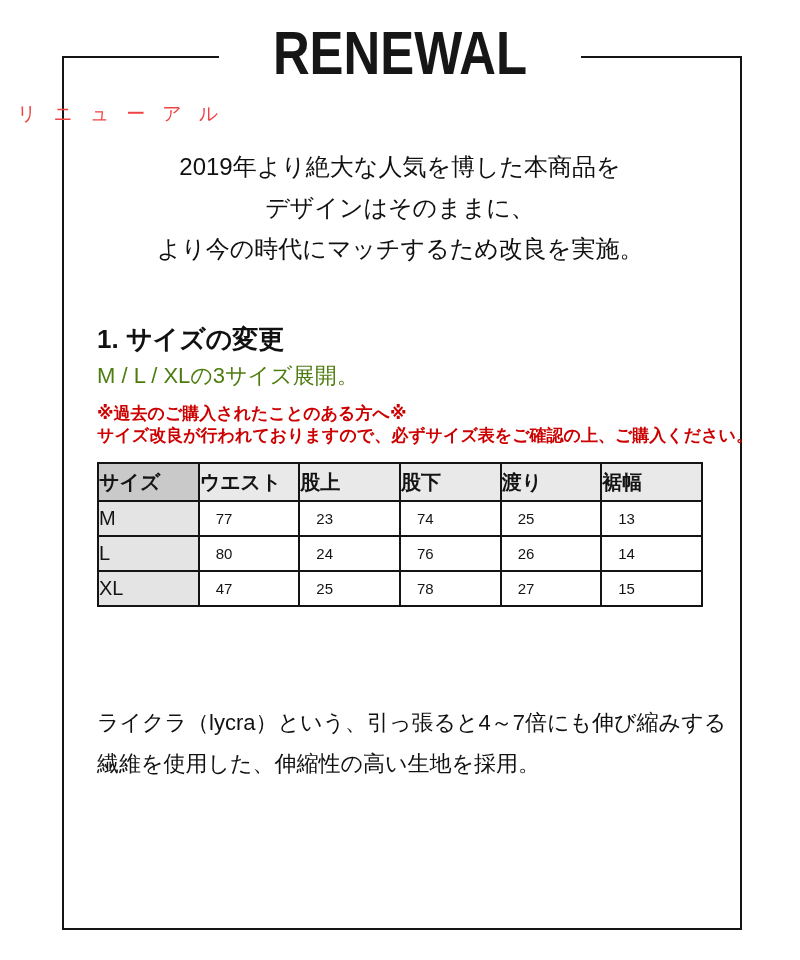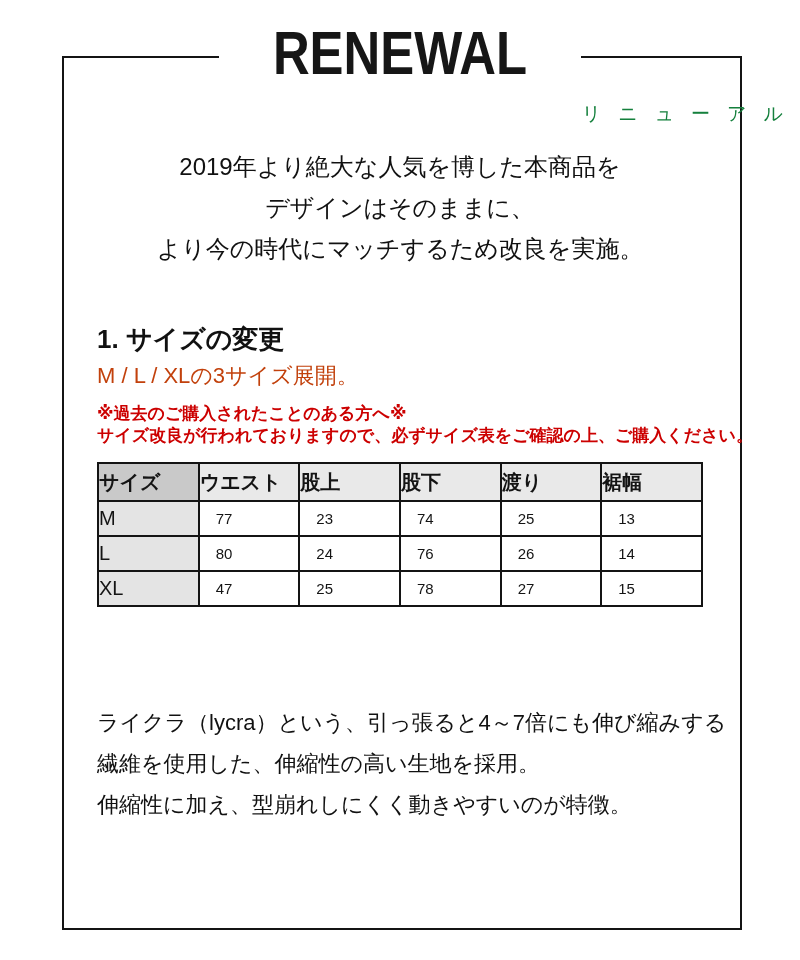--- a/index.html
+++ b/index.html
@@ -34,26 +34,26 @@
     letter-spacing:0px;
     color:#161616;
     transform:scaleX(0.82);
     transform-origin:center;
     white-space:nowrap;
   }
   .title-ja{
     position:absolute;
     top:101px;left:0;
     width:100%;
-    text-align:right;
+    text-align:left;
     font-size:19px;
     font-weight:500;
     letter-spacing:17px;
     text-indent:17px;
-    color:#15803d;
+    color:#ef4444;
     z-index:2;
   }
   .intro{
     position:absolute;
     top:146px;left:0;
     width:100%;
     text-align:center;
     font-size:24px;
     font-weight:500;
     line-height:41px;
@@ -66,21 +66,21 @@
     font-weight:700;
     color:#111111;
     white-space:nowrap;
   }
   .sec1-heading{top:322px;}
   .sec1-sub{
     position:absolute;
     left:97px;top:361px;
     font-size:22px;
     font-weight:500;
-    color:#c2410c;
+    color:#4d7c0f;
     white-space:nowrap;
   }
   .warning{
     position:absolute;
     left:97px;top:403px;
     font-size:17px;
     font-weight:700;
     line-height:22px;
     color:#cc0000;
     white-space:nowrap;
@@ -192,16 +192,15 @@
         <td>27</td>
         <td>15</td>
       </tr>
     </tbody>
   </table>
 
 
   <div class="sec2-body">
     <div>ライクラ（lycra）という、引っ張ると4～7倍にも伸び縮みする</div>
     <div>繊維を使用した、伸縮性の高い生地を採用。</div>
-    <div>伸縮性に加え、型崩れしにくく動きやすいのが特徴。</div>
   </div>
 
 </div>
 
 </body></html>

